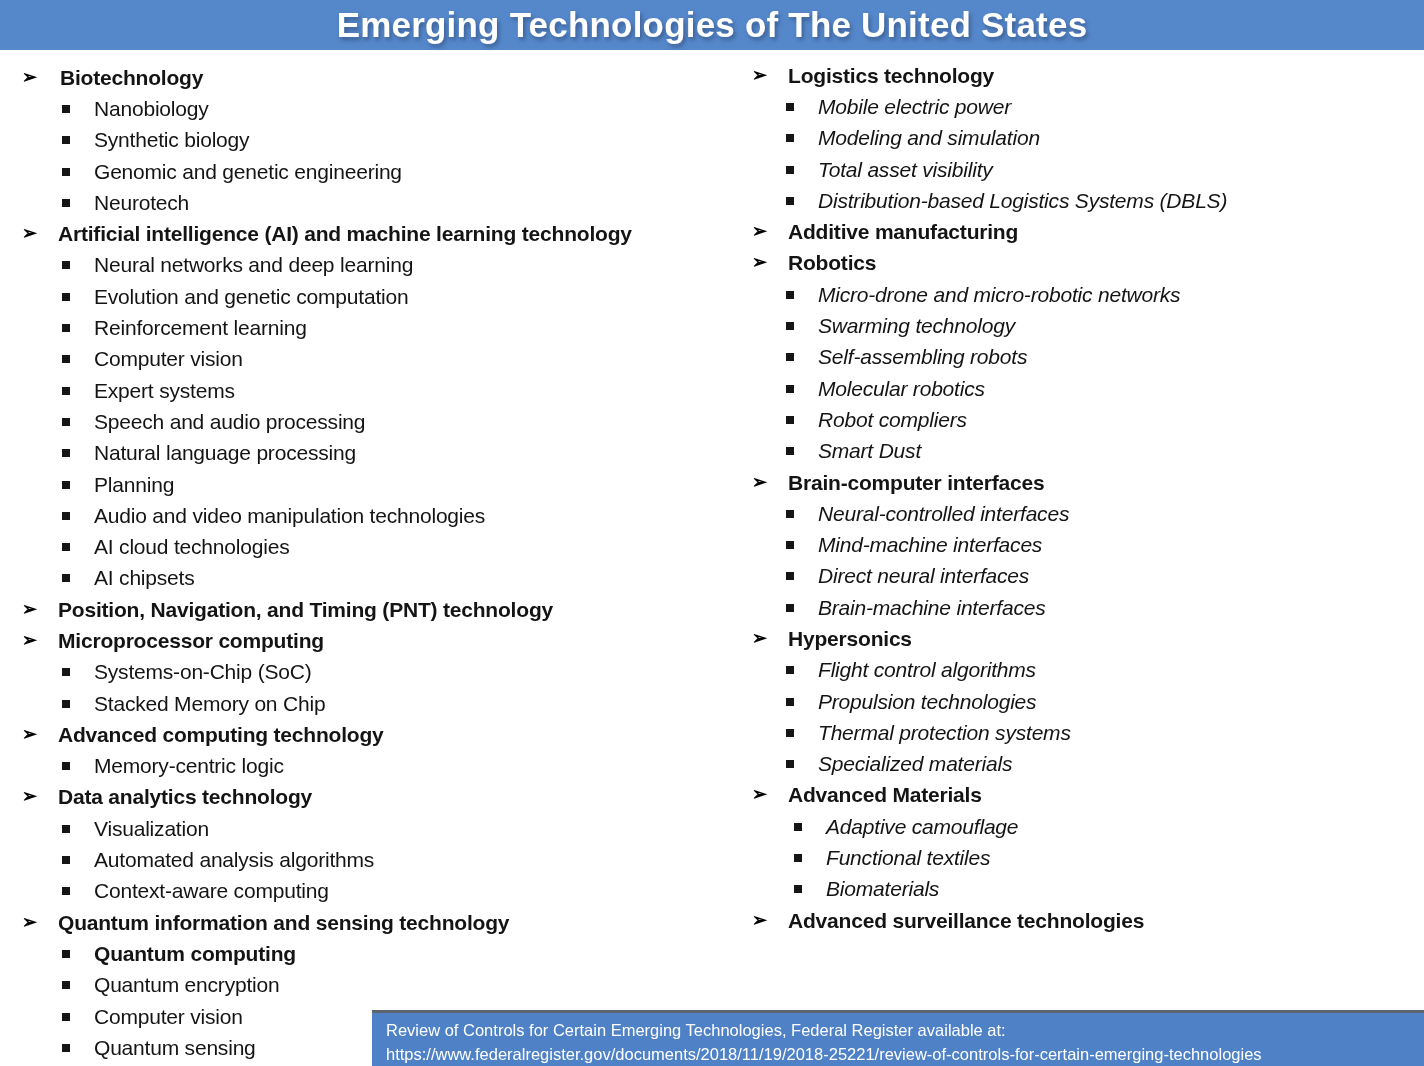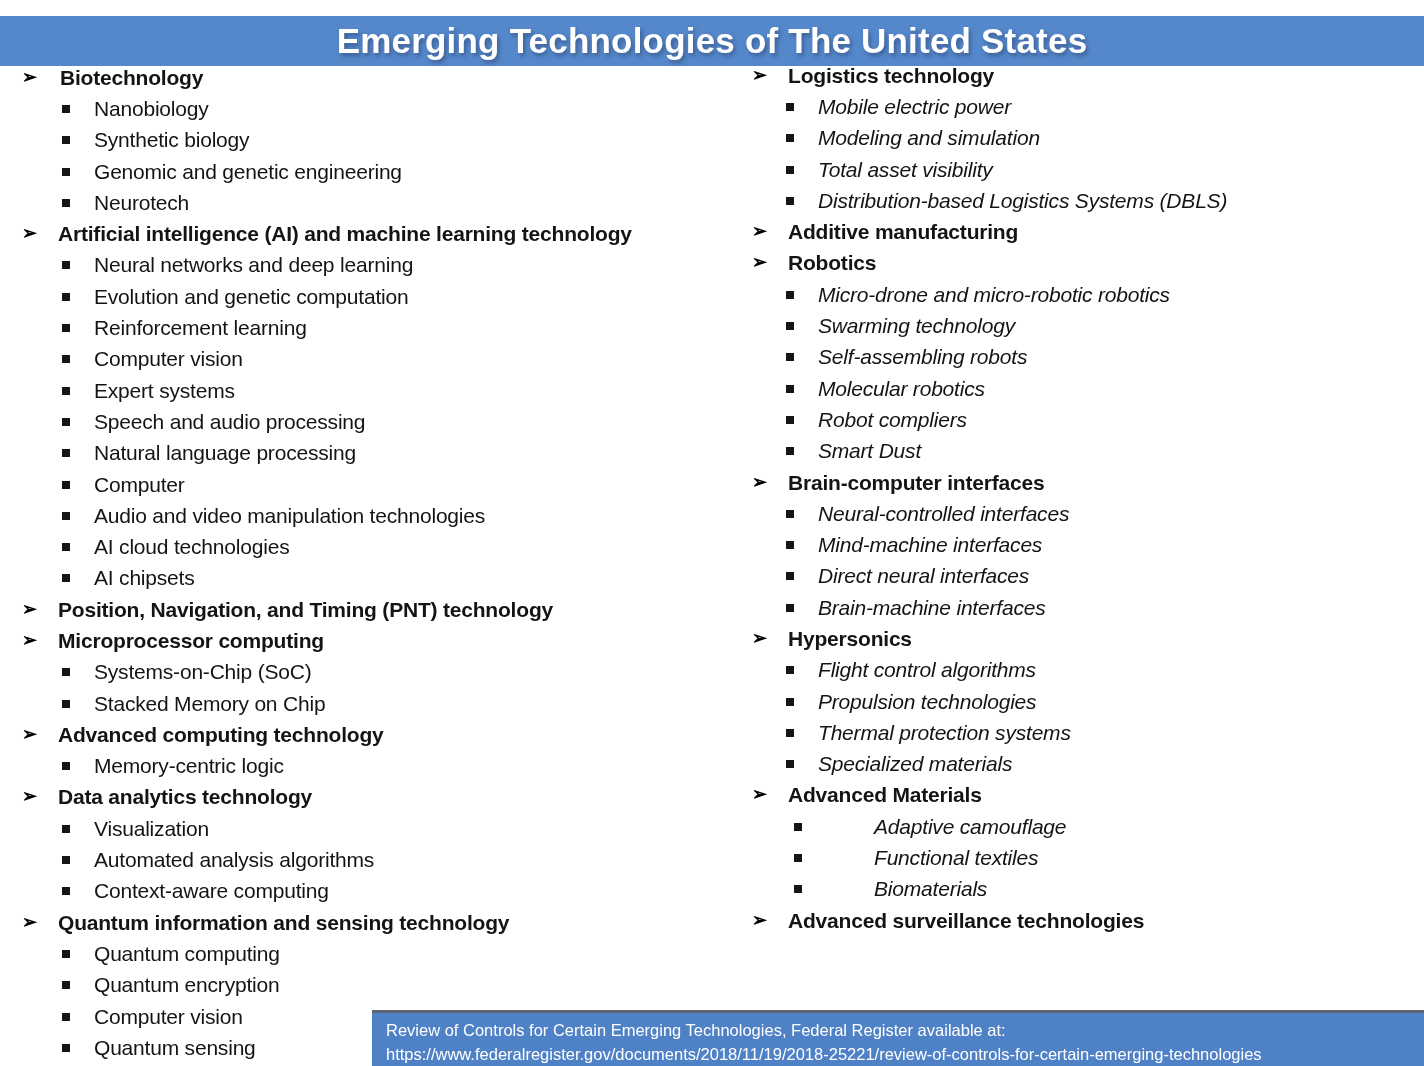--- a/index.html
+++ b/index.html
@@ -4,43 +4,43 @@
 <style>
   html,body{margin:0;padding:0;}
   body{
     width:1424px;height:1066px;position:relative;overflow:hidden;
     background:#ffffff;
     font-family:"Liberation Sans", sans-serif;
     color:#141414;
   }
   
   .header{
-    position:absolute;top:16px;left:0;width:1424px;height:50px;
+    position:absolute;top:0;left:0;width:1424px;height:50px;
     background:#5588cb;
     display:flex;align-items:center;justify-content:center;
   }
   .header .title{
     color:#ffffff;font-weight:bold;font-size:35px;letter-spacing:.2px;
     text-shadow:2px 3px 4px rgba(40,60,100,.55);
     white-space:nowrap;
   }
   
   .col{position:absolute;}
   .col1{left:22px;top:62px;width:706px;}
   .col2{left:752px;top:60px;width:666px;}
   .row{
     display:flex;align-items:center;
     height:31.3px;font-size:21px;letter-spacing:-0.2px;
     white-space:nowrap;color:#141414;
   }
   .row.head{font-weight:bold;}
   .row.sub{padding-left:40px;text-align:right;}
   .col2 .row.sub{padding-left:34px;font-style:italic;}
-  .row.sub.xind2{padding-left:42px;gap:48px;}
-  .row.b .label{font-weight:normal;}
+  .row.sub.xind2{padding-left:42px;}
+  .row.b .label{font-weight:bold;}
   .cell-b{flex:0 0 36px;display:flex;align-items:center;}
   .cell-s{flex:0 0 32px;display:flex;align-items:center;}
   .arrow{font-size:18px;color:#000;line-height:1;transform:translateY(-1px);}
   .sq{width:8px;height:8px;background:#151515;}
   .row.head.xind .label{margin-left:2px;}
   
   .footer{
     position:absolute;left:372px;top:1010px;right:0;bottom:0;
     background:#4f81c6;
     border-top:3px solid #5d6670;
@@ -135,21 +135,21 @@
     <div class="row sub">
       <span class="cell-s">
         <span class="sq"></span>
       </span>
       <span class="label">Natural language processing</span>
     </div>
     <div class="row sub">
       <span class="cell-s">
         <span class="sq"></span>
       </span>
-      <span class="label">Computer</span>
+      <span class="label">Planning</span>
     </div>
     <div class="row sub">
       <span class="cell-s">
         <span class="sq"></span>
       </span>
       <span class="label">Audio and video manipulation technologies</span>
     </div>
     <div class="row sub">
       <span class="cell-s">
         <span class="sq"></span>
@@ -293,21 +293,21 @@
     <div class="row head">
       <span class="cell-b">
         <span class="arrow">➢</span>
       </span>
       <span class="label">Robotics</span>
     </div>
     <div class="row sub">
       <span class="cell-s">
         <span class="sq"></span>
       </span>
-      <span class="label">Micro-drone and micro-robotic robotics</span>
+      <span class="label">Micro-drone and micro-robotic networks</span>
     </div>
     <div class="row sub">
       <span class="cell-s">
         <span class="sq"></span>
       </span>
       <span class="label">Swarming technology</span>
     </div>
     <div class="row sub">
       <span class="cell-s">
         <span class="sq"></span>

